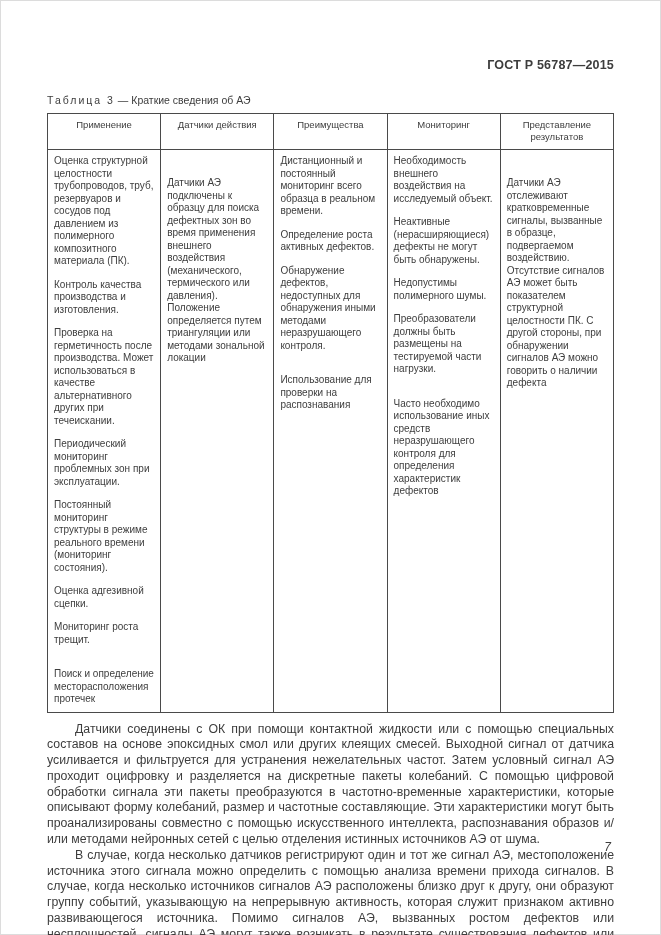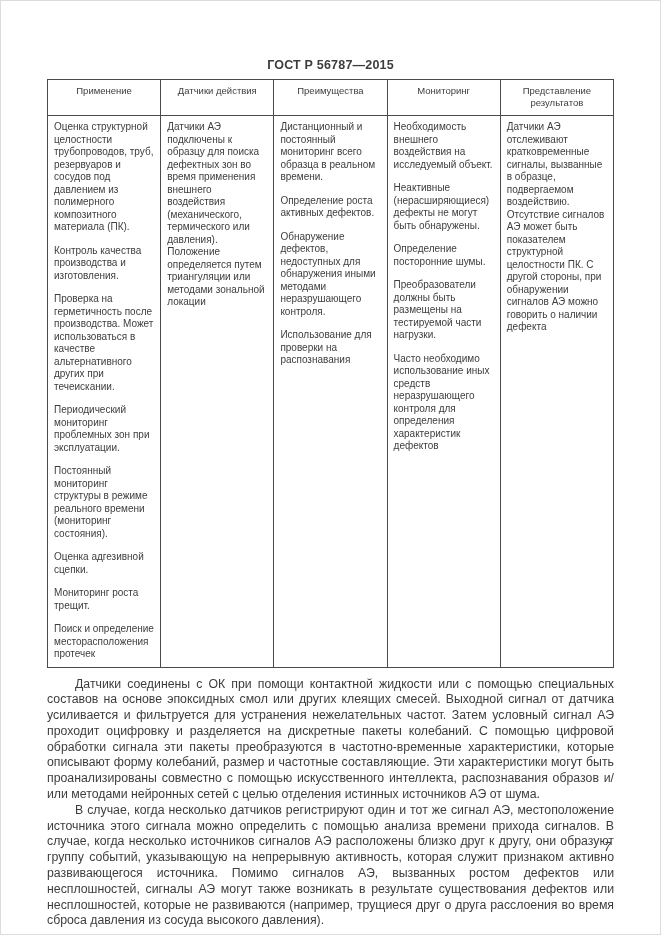--- a/index.html
+++ b/index.html
@@ -14,21 +14,21 @@
     margin:0 auto;
     background:#ffffff;
     color:#3d3d3d;
     box-shadow:inset 0 0 0 1px #dcdcdc;
     overflow:hidden;
     box-sizing:border-box;
     padding:0 47px;
   }
   .doc-header{
     padding-top:58px;
-    text-align:center;
+    text-align:right;
     font-weight:bold;
     font-size:12.5px;
     letter-spacing:.2px;
   }
   .table-caption{
     margin-top:22px;
     font-size:10.5px;
   }
   .table-caption .cap-label{letter-spacing:2px;}
   .table-caption .cap-rest{letter-spacing:0;}
@@ -54,21 +54,21 @@
     font-size:10px;
     line-height:12.5px;
     padding:5px 6px 6px 6px;
   }
   td.col-app{width:185px;}
   td.col-prin{width:68px;}
   td.col-adv{width:84px;}
   td.col-dis{width:108px;}
   td.col-res{width:122px;}
   table.summary td p{margin:0 0 11px 0;}
-  table.summary td p:last-child{margin-bottom:0;}
+  table.summary td p:last-child{margin-bottom:0;margin-top:22px;}
   .bodytext{
     margin-top:9px;
     font-size:12.3px;
     line-height:15.8px;
     text-align:justify;
   }
   .bodytext p{margin:0;text-indent:28px;}
   .page-number{
     position:absolute;
     right:50px;
@@ -77,20 +77,23 @@
     font-style:italic;
   }
 </style>
 </head>
 <body>
 
 <div class="page">
 
   <div class="doc-header">ГОСТ Р 56787—2015</div>
 
+  <div class="table-caption">
+    <span class="cap-label">Таблица 3</span><span class="cap-rest"> — Краткие сведения об АЭ</span>
+  </div>
 
   <table class="summary">
     <thead>
       <tr>
         <th>Применение</th>
         <th>Датчики действия</th>
         <th>Преимущества</th>
         <th>Мониторинг</th>
         <th>Представление результатов</th>
       </tr>
@@ -112,21 +115,21 @@
         </td>
         <td class="col-adv">
           <p>Дистанционный и постоянный мониторинг всего образца в реальном времени.</p>
           <p>Определение роста активных дефектов.</p>
           <p>Обнаружение дефектов, недоступных для обнаружения иными методами неразрушающего контроля.</p>
           <p>Использование для проверки на распознавания</p>
         </td>
         <td class="col-dis">
           <p>Необходимость внешнего воздействия на исследуемый объект.</p>
           <p>Неактивные (нерасширяющиеся) дефекты не могут быть обнаружены.</p>
-          <p>Определение посторонние шумы.</p>
+          <p>Недопустимы полимерного шумы.</p>
           <p>Преобразователи должны быть размещены на тестируемой части нагрузки.</p>
           <p>Часто необходимо использование иных средств неразрушающего контроля для определения характеристик дефектов</p>
         </td>
         <td class="col-res">
           <p>Датчики АЭ отслеживают кратковременные сигналы, вызванные в образце, подвергаемом воздействию. Отсутствие сигналов АЭ может быть показателем структурной целостности ПК. С другой стороны, при обнаружении сигналов АЭ можно говорить о наличии дефекта</p>
         </td>
       </tr>
     </tbody>
   </table>
 

